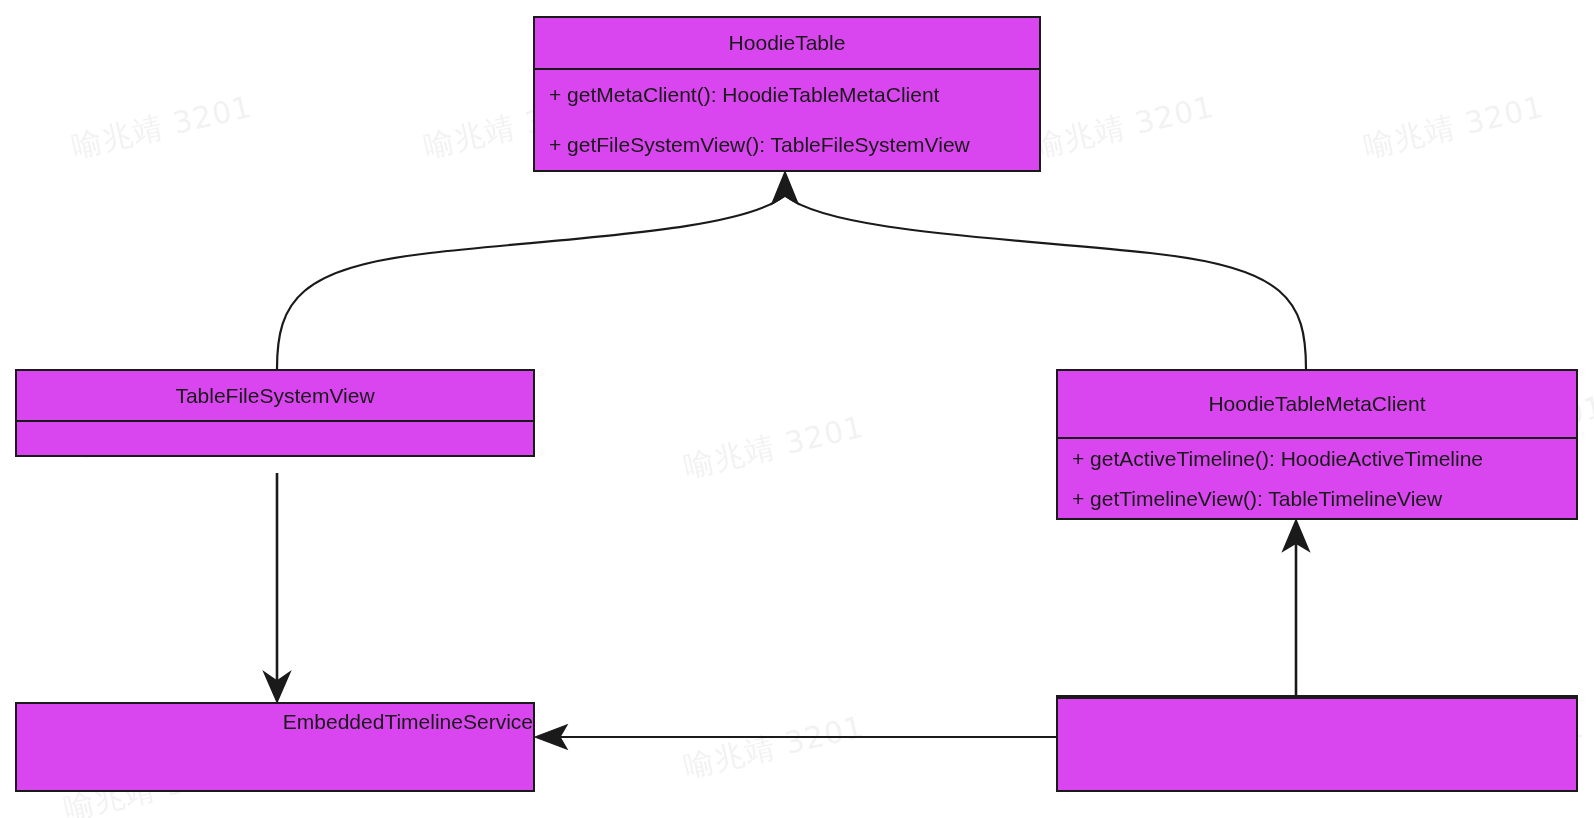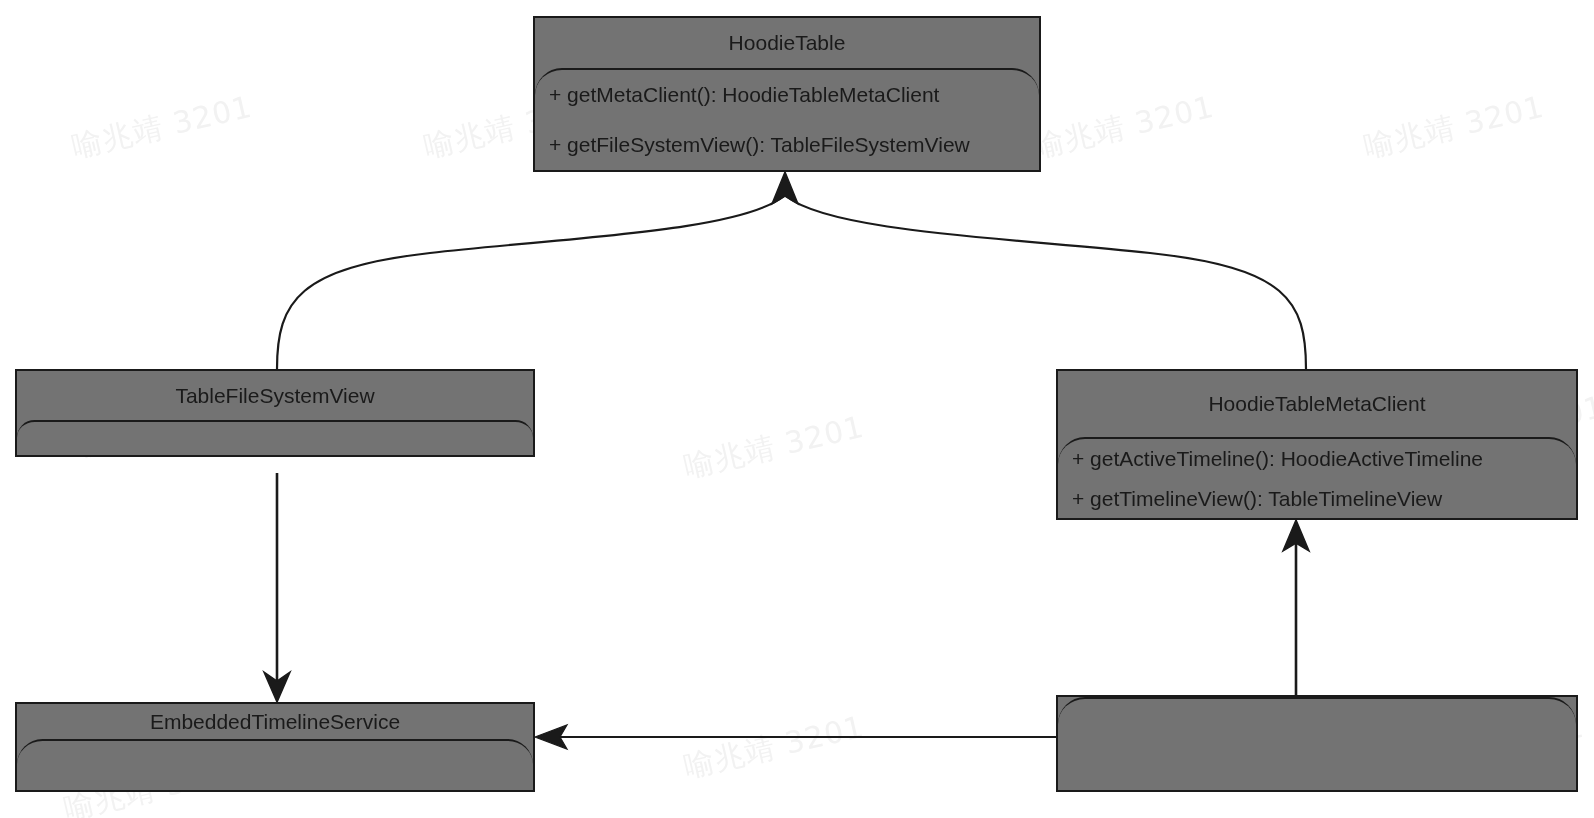--- a/index.html
+++ b/index.html
@@ -44,21 +44,21 @@
     width: 1594px;
     height: 818px;
     z-index: 1;
     pointer-events: none;
   }
 
   
   .umlbox {
     position: absolute;
     box-sizing: border-box;
-    background: #737373;
+    background: #d946ef;
     border: 2px solid #1a1a1a;
     z-index: 2;
     display: flex;
     flex-direction: column;
   }
   .uml-title {
     box-sizing: border-box;
     display: flex;
     align-items: center;
     justify-content: center;
@@ -67,21 +67,20 @@
     text-align: center;
     white-space: nowrap;
   }
   .uml-compartment {
     box-sizing: border-box;
     border-top: 2px solid #1a1a1a;
     display: flex;
     flex-direction: column;
     justify-content: space-around;
     flex: 1 1 auto;
-    border-radius: 27px;
   }
   .uml-member {
     box-sizing: border-box;
     font-size: 21px;
     color: #1a1a1a;
     padding: 0 14px;
     white-space: nowrap;
     line-height: 1.1;
   }
 </style>
@@ -137,21 +136,21 @@
   </div>
 
   <div class="umlbox" style="left:1056px; top:369px; width:522px; height:151px;">
     <div class="uml-title" style="height:66px;">HoodieTableMetaClient</div>
     <div class="uml-compartment">
       <div class="uml-member">+ getActiveTimeline(): HoodieActiveTimeline</div>
       <div class="uml-member">+ getTimelineView(): TableTimelineView</div>
     </div>
   </div>
 
-  <div class="umlbox" style="left:15px; top:702px; width:520px; height:90px;">
+  <div class="umlbox" style="left:15px; top:702px; width:520px; height:90px;align-items:flex-end;">
     <div class="uml-title" style="height:35px;">EmbeddedTimelineService</div>
     <div class="uml-compartment"></div>
   </div>
 
   <div class="umlbox" style="left:1056px; top:695px; width:522px; height:97px;">
     <div class="uml-compartment"></div>
   </div>
 
 </div>
 

